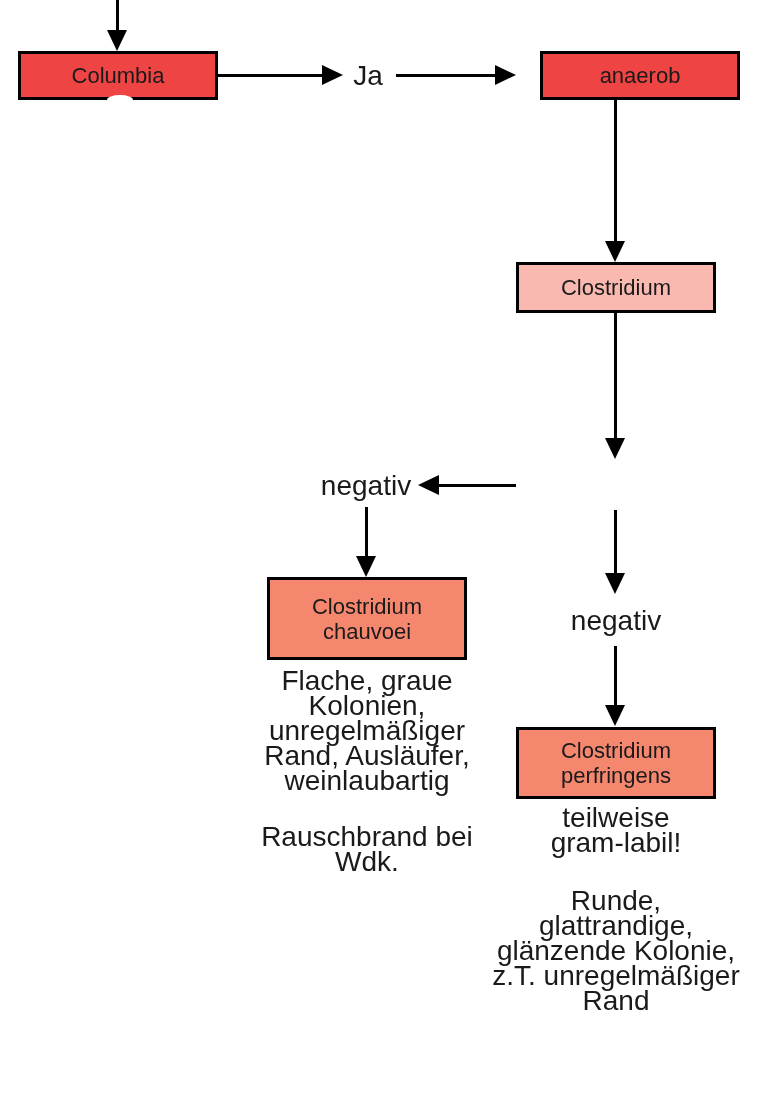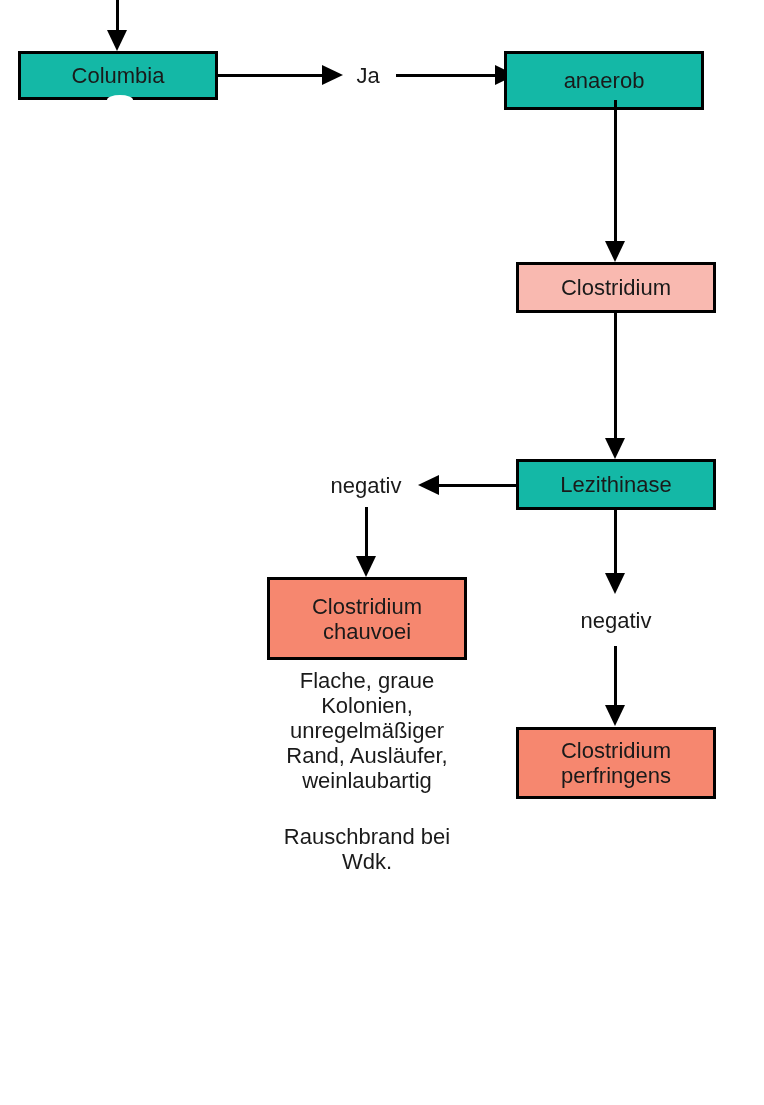--- a/index.html
+++ b/index.html
@@ -11,43 +11,43 @@
     width: 764px;
     height: 1105px;
     background: #ffffff;
     overflow: hidden;
     color: #1a1a1a;
   }
 
   .node {
     position: absolute;
     border: 3px solid #000000;
-    background: #14b8a6;
+    background: #ef4444;
     display: flex;
     align-items: center;
     justify-content: center;
     text-align: center;
     font-size: 22px;
     line-height: 25px;
     white-space: pre-line;
   }
   .node.pink-light  { background: #F9B9B0; }
   .node.pink-strong { background: #F6876F; }
 
   .edge-label {
     position: absolute;
-    font-size: 22px;
+    font-size: 28px;
     line-height: 25px;
     text-align: center;
     white-space: pre-line;
   }
 
   .annotation {
     position: absolute;
-    font-size: 22px;
+    font-size: 28px;
     line-height: 25px;
     text-align: center;
     white-space: pre-line;
   }
 
   .vline { position: absolute; width: 3px; background: #000; }
   .hline { position: absolute; height: 3px; background: #000; }
 
   .head-down {
     position: absolute; width: 0; height: 0;
@@ -95,41 +95,38 @@
     <div class="head-right" style="left:322px; top:65px;"></div>
   </div>
 
   <div class="edge-label" style="left:346px; top:63px; width:44px;">Ja</div>
 
   <div>
     <div class="hline" style="left:396px; top:74px; width:99px;"></div>
     <div class="head-right" style="left:495px; top:65px;"></div>
   </div>
 
-  <div class="node" style="left:504px; top:51px; width:200px; height:59px;">
+  <div class="node" style="left:540px; top:51px; width:200px; height:49px;">
     <span>anaerob</span>
   </div>
 
   <div>
     <div class="vline" style="left:614px; top:100px; height:141px;"></div>
     <div class="head-down" style="left:605px; top:241px;"></div>
   </div>
 
   <div class="node pink-light" style="left:516px; top:262px; width:200px; height:51px;">
     <span>Clostridium</span>
   </div>
 
   <div>
     <div class="vline" style="left:614px; top:313px; height:125px;"></div>
     <div class="head-down" style="left:605px; top:438px;"></div>
   </div>
 
-  <div class="node" style="left:516px; top:459px; width:200px; height:51px;">
-    <span>Lezithinase</span>
-  </div>
 
   <div>
     <div class="hline" style="left:439px; top:484px; width:77px;"></div>
     <div class="head-left" style="left:418px; top:475px;"></div>
   </div>
 
   <div class="edge-label" style="left:316px; top:473px; width:100px;">negativ</div>
 
   <div>
     <div class="vline" style="left:365px; top:507px; height:50px;"></div>
@@ -159,14 +156,21 @@
   <div>
     <div class="vline" style="left:614px; top:646px; height:60px;"></div>
     <div class="head-down" style="left:605px; top:705px;"></div>
   </div>
 
   <div class="node pink-strong" style="left:516px; top:727px; width:200px; height:72px;">
     <span>Clostridium
 perfringens</span>
   </div>
 
+  <div class="annotation" style="left:491px; top:805px; width:250px;">teilweise
+gram-labil!</div>
+  <div class="annotation" style="left:491px; top:888px; width:250px;">Runde,
+glattrandige,
+glänzende Kolonie,
+z.T. unregelmäßiger
+Rand</div>
 
 </div>
 
 </body></html>

